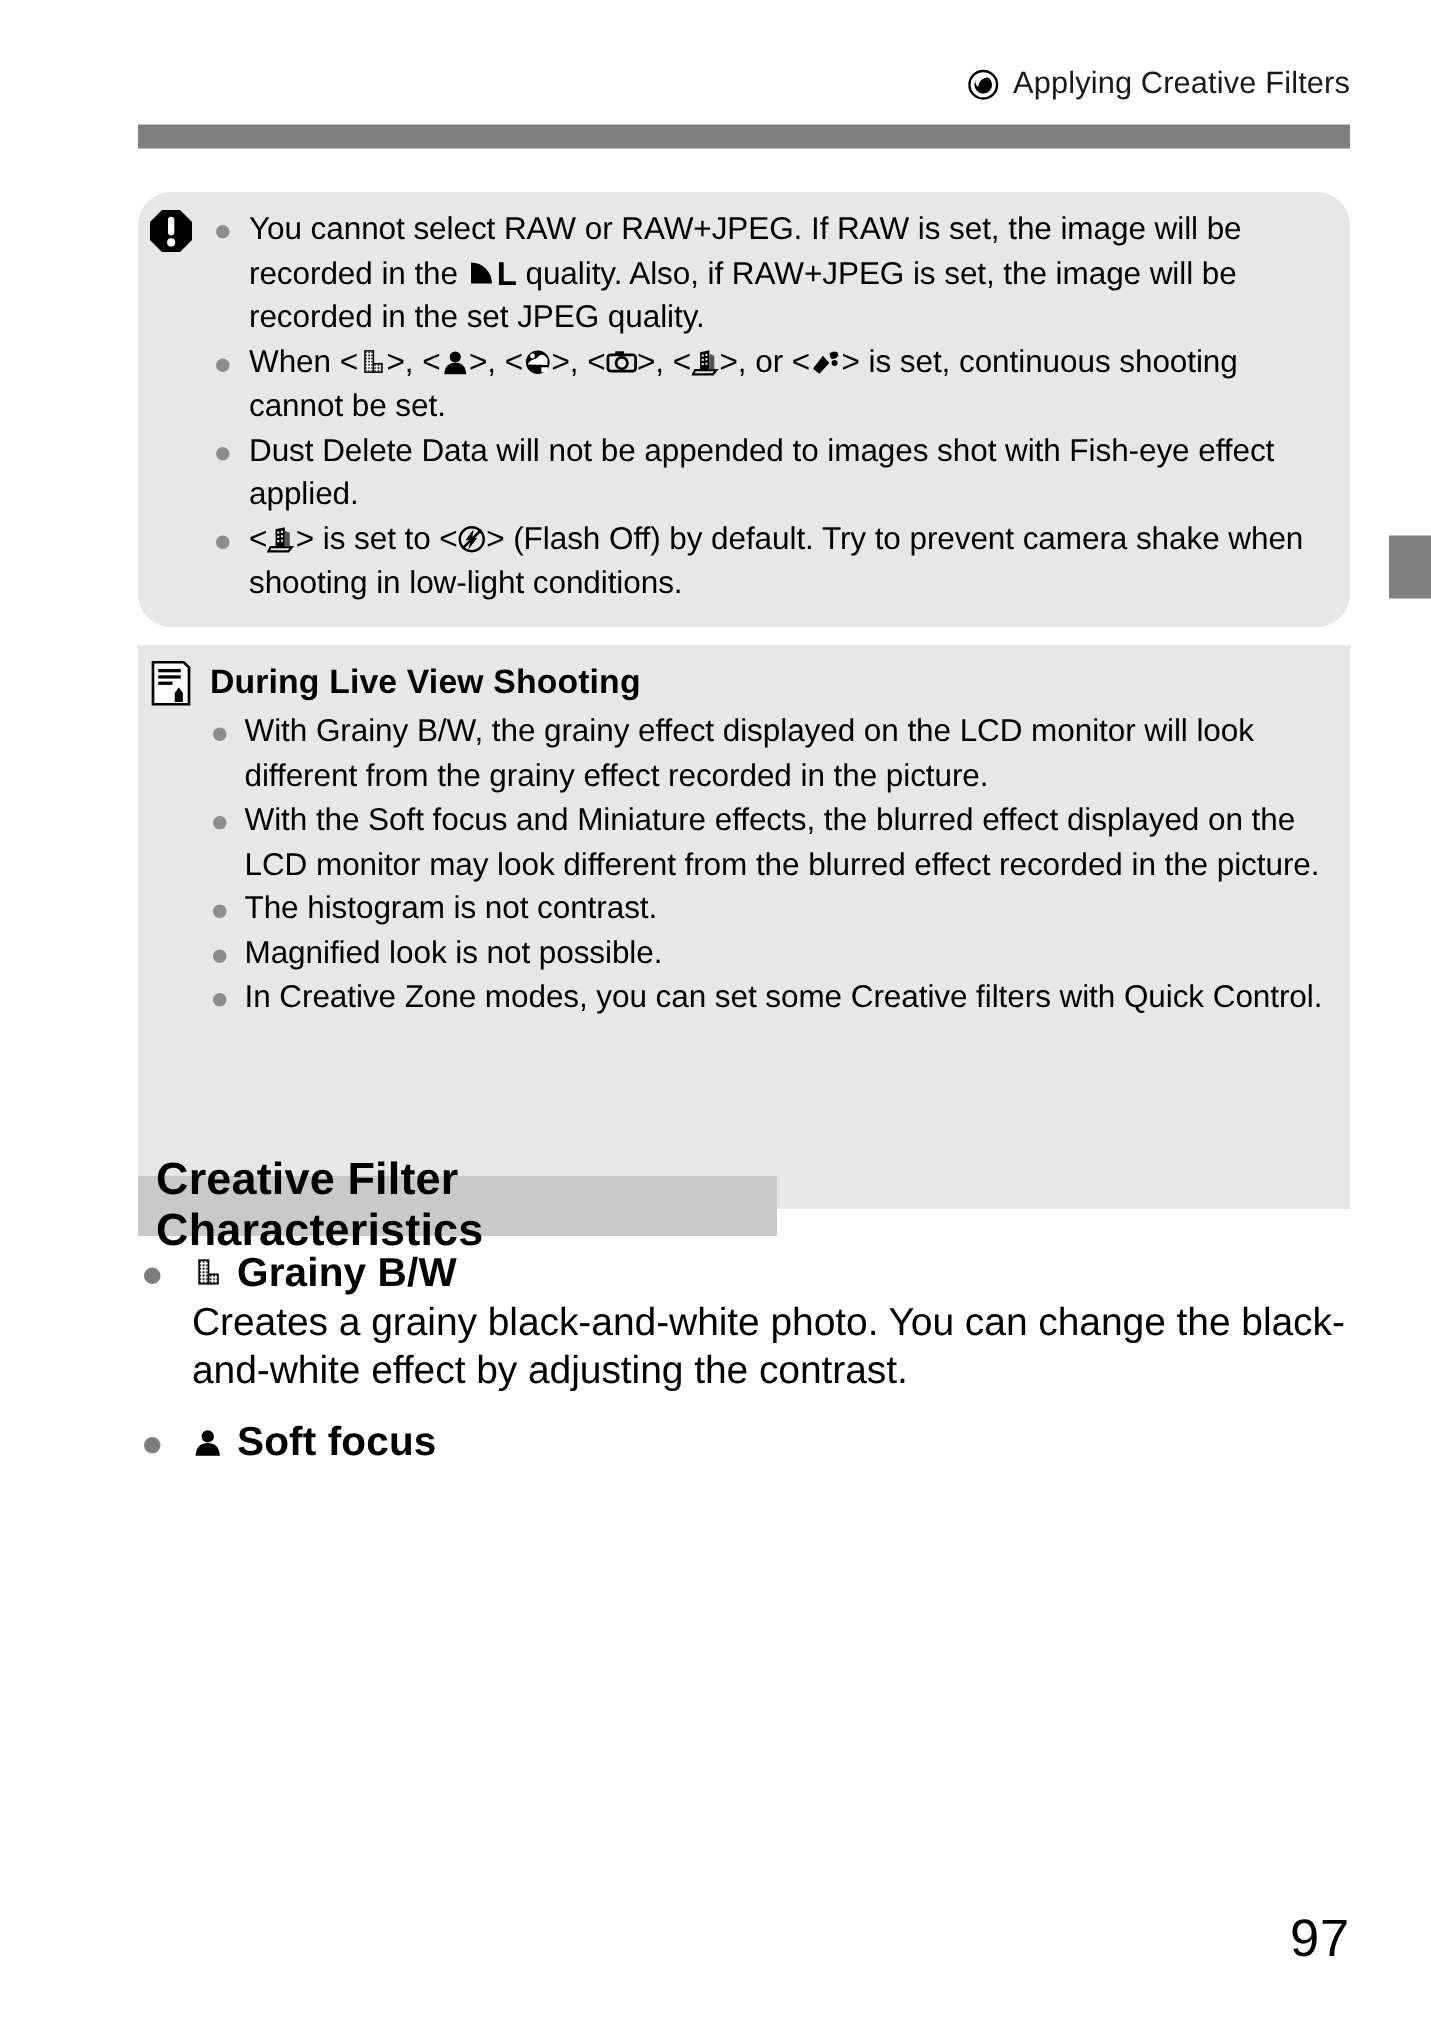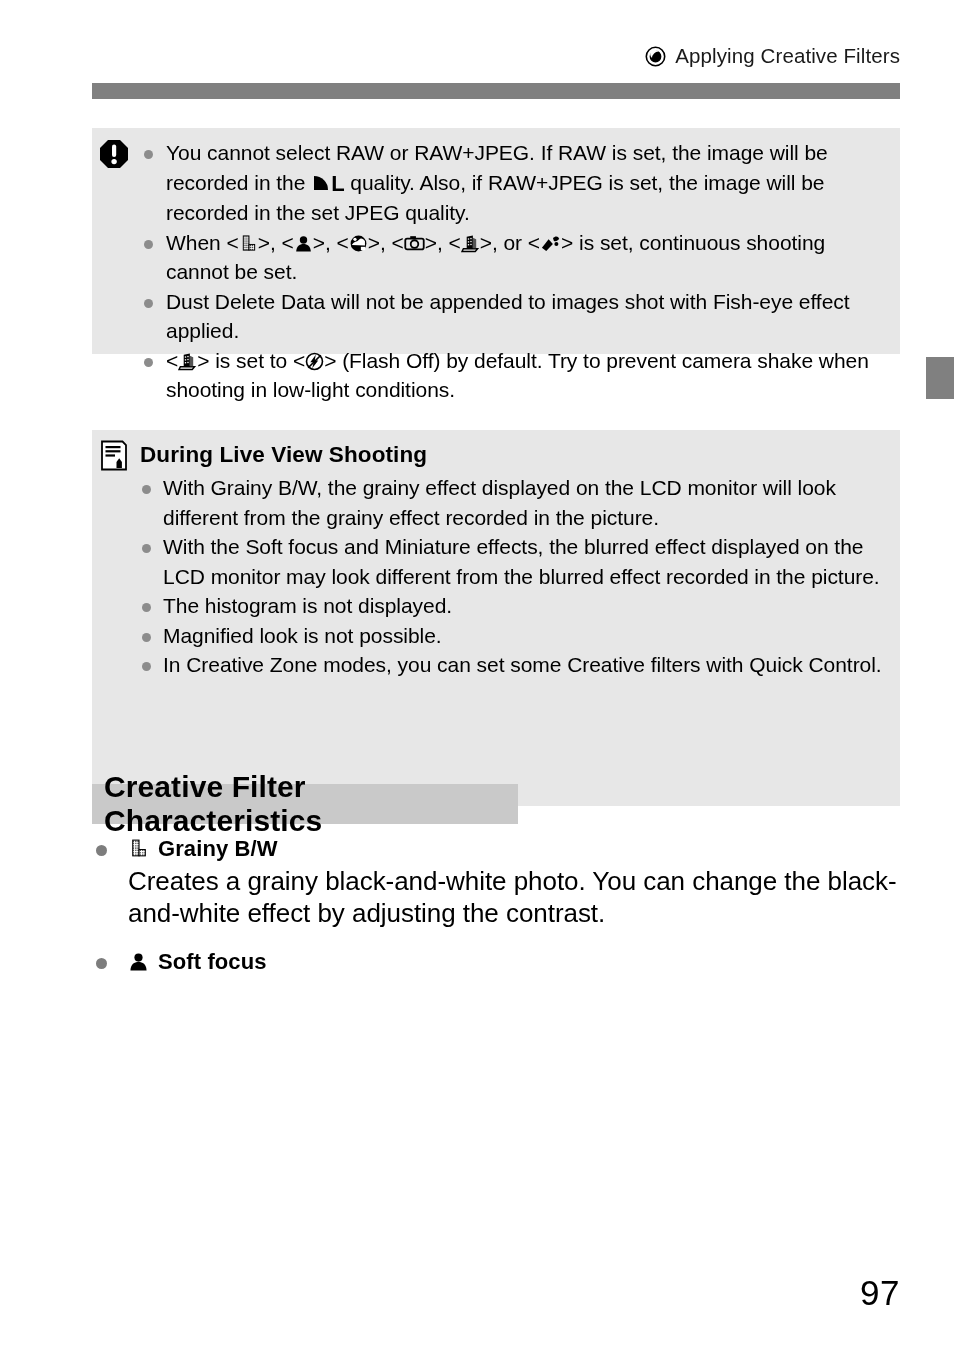--- a/index.html
+++ b/index.html
@@ -48,21 +48,21 @@
     width: 28px;
     height: 42px;
     background: #808080;
   }
 
   
   .note-box {
     position: absolute;
     background: #e7e7e7;
   }
-  #warn-box { left: 92px; top: 128px; width: 808px; height: 226px; }
+  #warn-box { left: 92px; top: 128px; width: 808px; height: 290px; border-radius: 22px; }
   #liveview-box { left: 92px; top: 430px; width: 808px; height: 376px; }
 
   .box-inner {
     position: relative;
     height: 100%;
   }
 
   
   .warn-icon {
     position: absolute;
@@ -143,21 +143,21 @@
   .filters {
     position: absolute;
     left: 92px;
     top: 832px;
     width: 812px;
   }
   .filter-item { margin-bottom: 16px; }
   .filter-title {
     position: relative;
     padding-left: 36px;
-    font-size: 22px;
+    font-size: 27px;
     font-weight: bold;
     line-height: 33px;
     display: flex;
     align-items: center;
     gap: 9px;
     letter-spacing: 0.1px;
   }
   .filter-title::before {
     content: "";
     position: absolute;
@@ -301,21 +301,21 @@
         <rect x="5.5" y="10.2" width="15" height="2.2" fill="#000"></rect>
         <rect x="5.5" y="14.4" width="9.5" height="2.2" fill="#000"></rect>
         <path d="M16.5 28 L16.5 22 L19.2 18.2 L21.9 22 L21.9 28 Z" fill="#000"></path>
       </svg>
     </span>
     <div class="box-body">
       <div class="sub-head">During Live View Shooting</div>
       <ul class="bullets">
         <li>With Grainy B/W, the grainy effect displayed on the LCD monitor will look different from the grainy effect recorded in the picture.</li>
         <li>With the Soft focus and Miniature effects, the blurred effect displayed on the LCD monitor may look different from the blurred effect recorded in the picture.</li>
-        <li>The histogram is not displayed.</li>
+        <li>The histogram is not contrast.</li>
         <li>Magnified look is not possible.</li>
         <li>In Creative Zone modes, you can set some Creative filters with Quick Control.</li>
       </ul>
     </div>
   </div>
 </div>
 
 <div class="section-heading">
   <span>Creative Filter Characteristics</span>
 </div>

